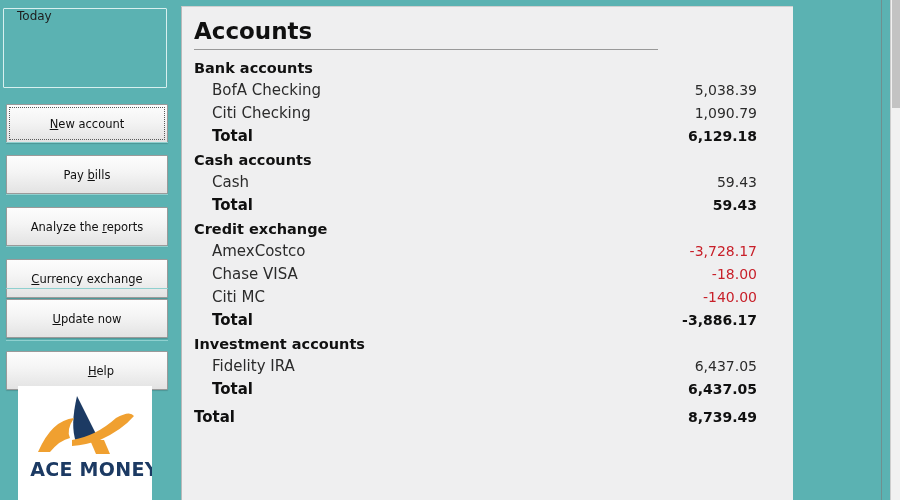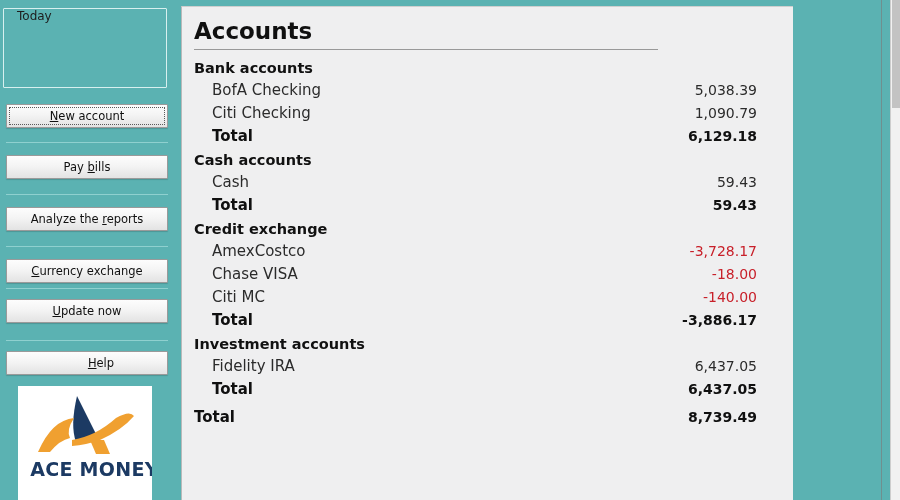--- a/index.html
+++ b/index.html
@@ -37,21 +37,21 @@
     color: #1d1d1d;
     background: #5bb2b2;
     padding: 0 3px;
     line-height: 12px;
     white-space: nowrap;
   }
   .btn {
     position: absolute;
     left: 6px;
     width: 162px;
-    height: 24px;
+    height: 39px;
     box-sizing: border-box;
     border: 1px solid #9a9a9a;
     border-radius: 1px;
     background: linear-gradient(to bottom, #fdfdfd 0%, #f4f4f4 45%, #e3e3e3 100%);
     color: #101010;
     font-size: 11.5px;
     display: flex;
     align-items: center;
     justify-content: center;
     box-shadow: 0 1px 1px rgba(0,0,0,0.16);

